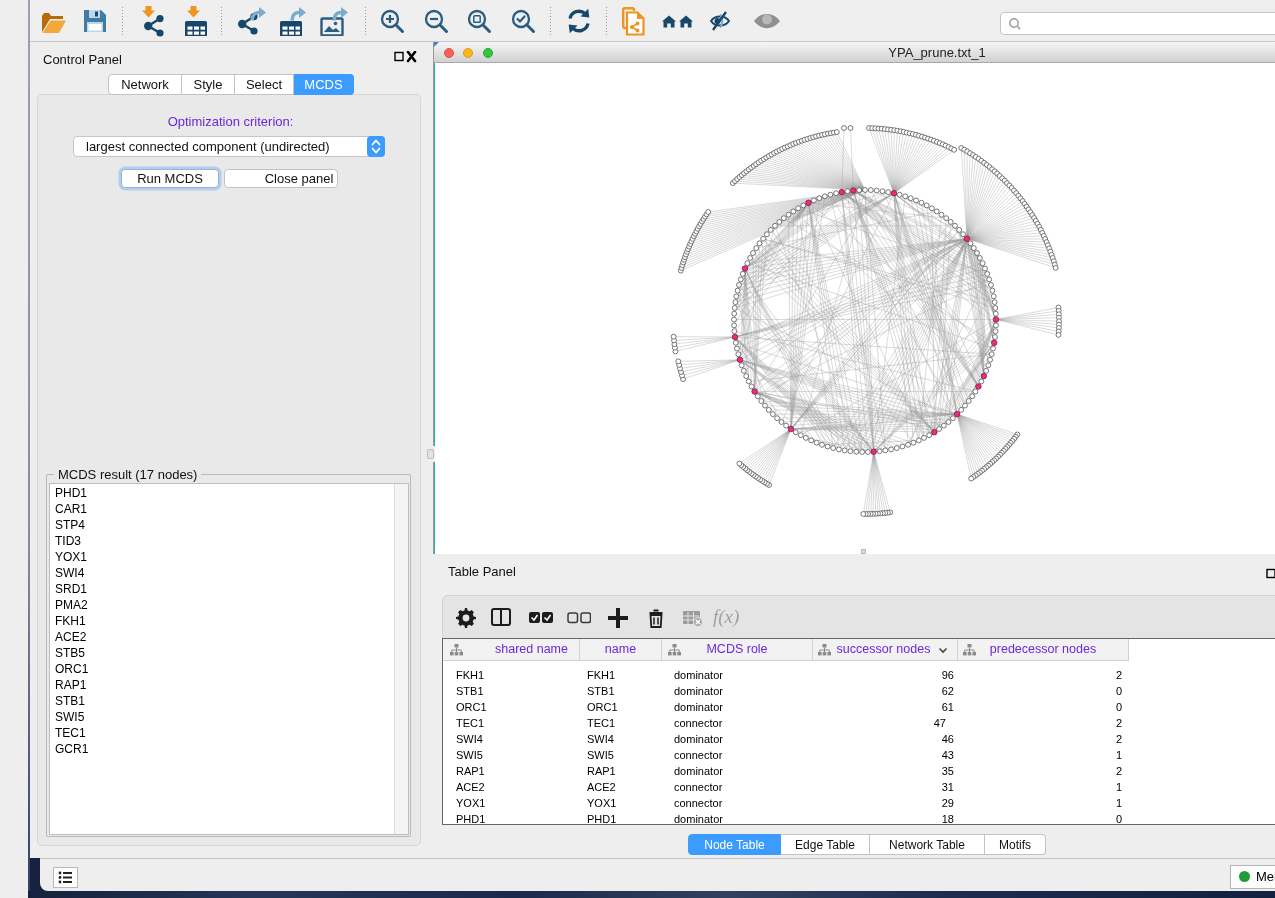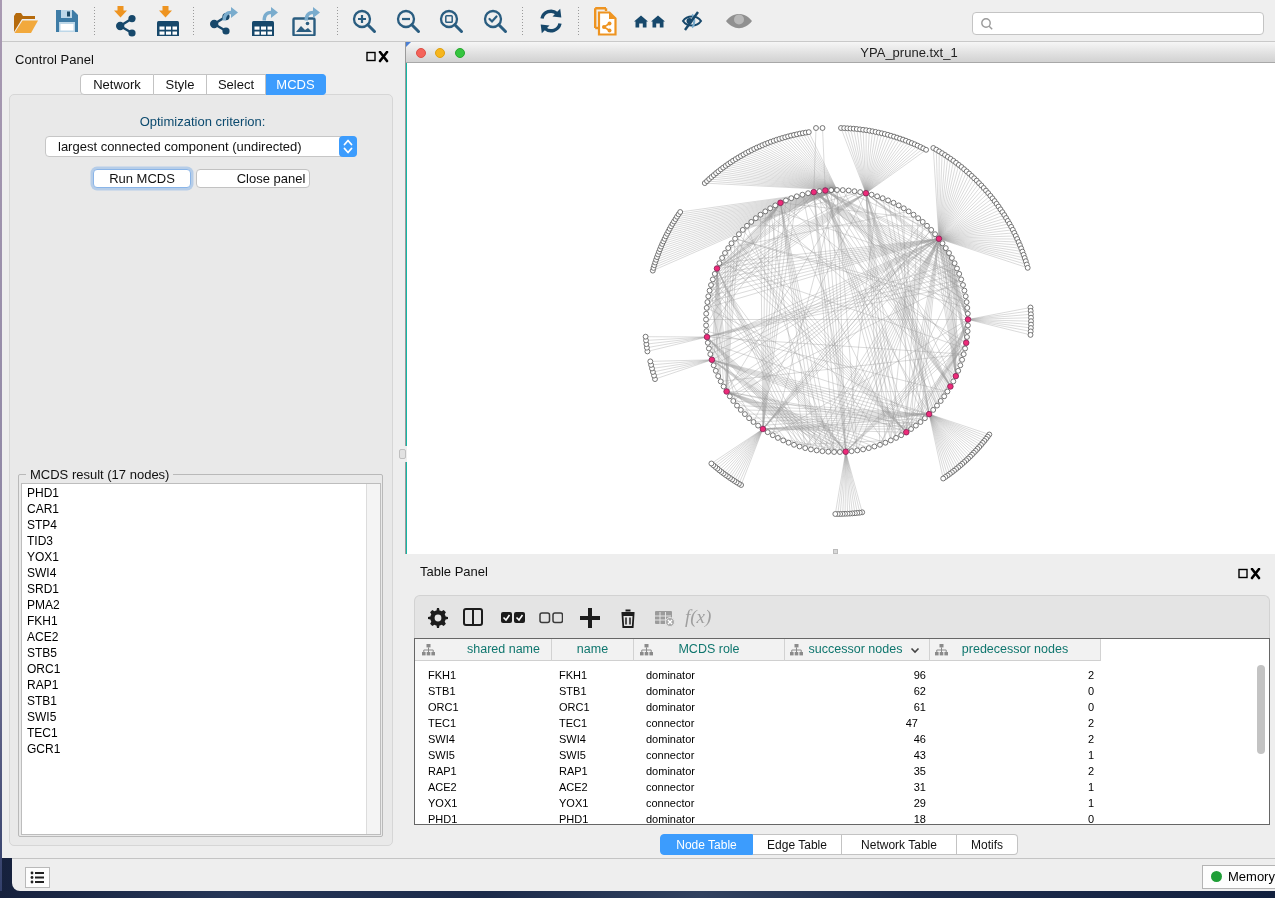--- a/index.html
+++ b/index.html
@@ -1,36 +1,36 @@
 <!DOCTYPE html>
 <html><head>
 <meta charset="utf-8">
 <style>
 * { margin:0; padding:0; box-sizing:border-box; }
 html,body { width:1275px; height:898px; overflow:hidden; }
 body { font-family:"Liberation Sans", sans-serif; background:#eeeeee; position:relative; }
-.abs { position:absolute; }
+.abs { position:absolute;margin-left:28px; }
 
 #toolbar { left:0; top:0; width:1275px; height:42px; background:#efefef; border-bottom:1px solid #c9c9c9; }
 .sep { position:absolute; top:7px; height:28px; width:1px;
   background-image:linear-gradient(#9a9a9a 1px, transparent 1px); background-size:1px 3px; }
 #searchbox { position:absolute; left:972px; top:12px; width:292px; height:23px; background:#fff;
   border:1px solid #c4c4c4; border-radius:4px; }
 
 #leftpanel { left:0; top:42px; width:405px; height:816px; background:#eeeeee; }
 .paneltitle { font-size:13px; color:#111; }
 #ctabs { position:absolute; left:80px; top:32px; height:21px; font-size:13px; }
 .tab { float:left; height:21px; line-height:20px; text-align:center; background:#ffffff;
   border:1px solid #c3c3c3; border-left:none; color:#111; }
 .tab.first { border-left:1px solid #c3c3c3; border-radius:4px 0 0 4px; }
 .tab.last { border-radius:0 4px 4px 0; }
 .tab.sel { background:#3c9cfd; border-color:#3c9cfd; color:#fff; }
 #cpanel { position:absolute; left:9px; top:52px; width:384px; height:752px; background:#e9e9e9;
   border:1px solid #d6d6d6; border-radius:5px; }
-#optlabel { position:absolute; left:0; top:72px; width:100%; text-align:center; font-size:13px; color:#0c4a6e; }
+#optlabel { position:absolute; left:0; top:72px; width:100%; text-align:center; font-size:13px; color:#6d28d9; }
 #dropdown { position:absolute; left:45px; top:94px; width:312px; height:21px; background:#fff;
   border:1px solid #c6c6c6; border-radius:4px; font-size:13px; line-height:19px; color:#111; }
 #dropdown .cap { position:absolute; right:-1px; top:-1px; width:18px; height:21px; background:#3c9cfd;
   border-radius:4px; }
 .btn { position:absolute; height:19px; background:#fff; border:1px solid #c2c2c2; border-radius:4px;
   font-size:13px; line-height:17px; text-align:center; color:#111; }
 #runbtn { left:93px; top:127px; width:98px; border:1px solid #8ab5e8; box-shadow:0 0 0 2.5px rgba(120,170,230,0.45); }
 #closebtn { left:196px; top:127px; width:114px;padding-left:36px; }
 #fieldset { position:absolute; left:18px; top:432px; width:365px; height:363px;
   border:1px solid #b9b9b9; border-radius:2px; }
@@ -44,21 +44,21 @@
 #nettitle { position:absolute; left:0; top:0; width:870px; height:21px;
   background:linear-gradient(#f6f6f6, #dcdcdc 70%, #d2d2d2); border-bottom:1px solid #a8a8a8; }
 #nettitle .t { position:absolute; left:0; top:3px; width:1006px; text-align:center; font-size:13px; color:#222; }
 .light { position:absolute; top:48px; width:10px; height:10px; border-radius:50%; }
 #netcanvas { position:absolute; left:1px; top:21px; width:869px; height:491px; background:#fff; }
 
 #tablepanel { left:405px; top:554px; width:870px; height:304px; background:#eeeeee; }
 #ttoolbar { position:absolute; left:9px; top:41px; width:856px; height:44px; background:#e4e4e4;
   border:1px solid #d2d2d2; border-bottom:none; border-radius:6px 6px 0 0; }
 #ttable { position:absolute; left:9px; top:84px; width:856px; height:187px; background:#fff; border:1px solid #666; }
-#thead { position:absolute; left:0; top:0; width:686px; height:22px; background:#f2f2f2; border-bottom:1px solid #d0d0d0; font-size:12.5px; color:#0f766e; }
+#thead { position:absolute; left:0; top:0; width:686px; height:22px; background:#f2f2f2; border-bottom:1px solid #d0d0d0; font-size:12.5px; color:#6d28d9; }
 .hcell { position:absolute; top:0; height:22px; border-right:1px solid #d2d2d2; }
 .hcell span.lbl { position:absolute; top:3px; left:0; width:100%; text-align:center; }
 .trow { position:absolute; font-size:11px; color:#000; height:16px; line-height:16px; }
 #btabs { position:absolute; left:255px; top:280px; height:21px; font-size:12px; }
 #vthumb { position:absolute; right:4px; top:26px; width:8px; height:89px; background:#c3c3c3; border-radius:4px; }
 
 #statusbar { left:12px; top:858px; width:1275px; height:33px; background:#eeeeee; border-top:1px solid #c4c4c4;
   border-radius:0 0 8px 8px; }
 #desktop { left:0; top:842px; width:1275px; height:56px; z-index:-2;
   background:linear-gradient(90deg,#16213d,#263657 18%,#1b2a4a 38%,#31415f 55%,#1e2d4e 72%,#12203e); }

